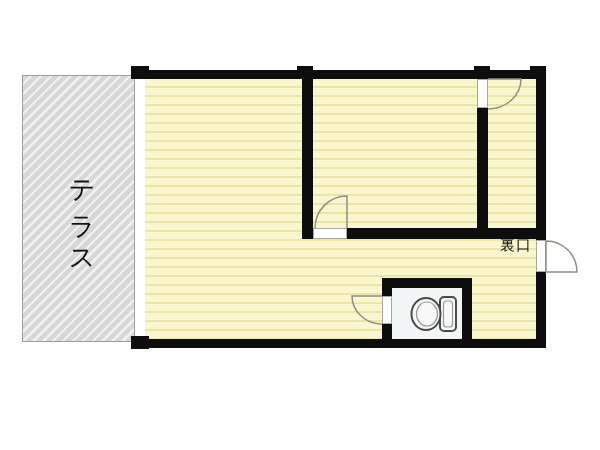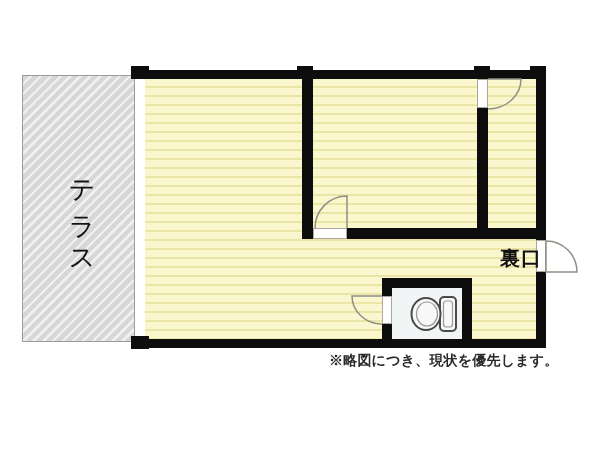--- a/index.html
+++ b/index.html
@@ -44,22 +44,22 @@
   .opening{
     position:absolute;background:#ffffff;z-index:4;box-sizing:border-box;
     border:1px solid #a8a8a0;
   }
   .overlay{position:absolute;left:0;top:0;width:600px;height:450px;z-index:5;pointer-events:none;}
   .door-swing{fill:none;stroke:var(--door-line);stroke-width:1.5;}
   .door-pie{fill:#ffffff;stroke:var(--door-line);stroke-width:1.5;}
   .fixture-outer{fill:#f8f8f8;stroke:var(--fixture-line);stroke-width:2;}
   .fixture-inner{fill:none;stroke:var(--fixture-inner);stroke-width:1.2;}
   .back-label{
-    position:absolute;left:500px;top:245px;z-index:6;
-    font-size:20px;font-weight:bold;color:var(--text);letter-spacing:1px;white-space:nowrap;
+    position:absolute;left:500px;top:236px;z-index:6;
+    font-size:15px;font-weight:normal;color:var(--text);letter-spacing:1px;white-space:nowrap;
   }
   .note{
     position:absolute;left:329px;top:352px;z-index:6;
     font-size:14px;font-weight:bold;color:var(--note-text);letter-spacing:0.2px;white-space:nowrap;
   }
 </style>
 </head>
 <body>
 
 <div class="plan">
@@ -100,15 +100,14 @@
     <path class="door-pie" d="M546,272 L546,241 A31,31 0 0 1 577,272 Z"></path>
     <g>
       <rect class="fixture-outer" x="440" y="297" width="16" height="34" rx="4"></rect>
       <rect class="fixture-inner" x="443.5" y="301" width="9" height="26" rx="3"></rect>
       <ellipse class="fixture-outer" cx="426" cy="314" rx="14.5" ry="16"></ellipse>
       <ellipse class="fixture-inner" cx="427" cy="314" rx="10.5" ry="12"></ellipse>
     </g>
   </svg>
 
   <div class="back-label">裏口</div>
-  <div class="note">※略図につき、現状を優先します。</div>
 
 </div>
 
 </body></html>

